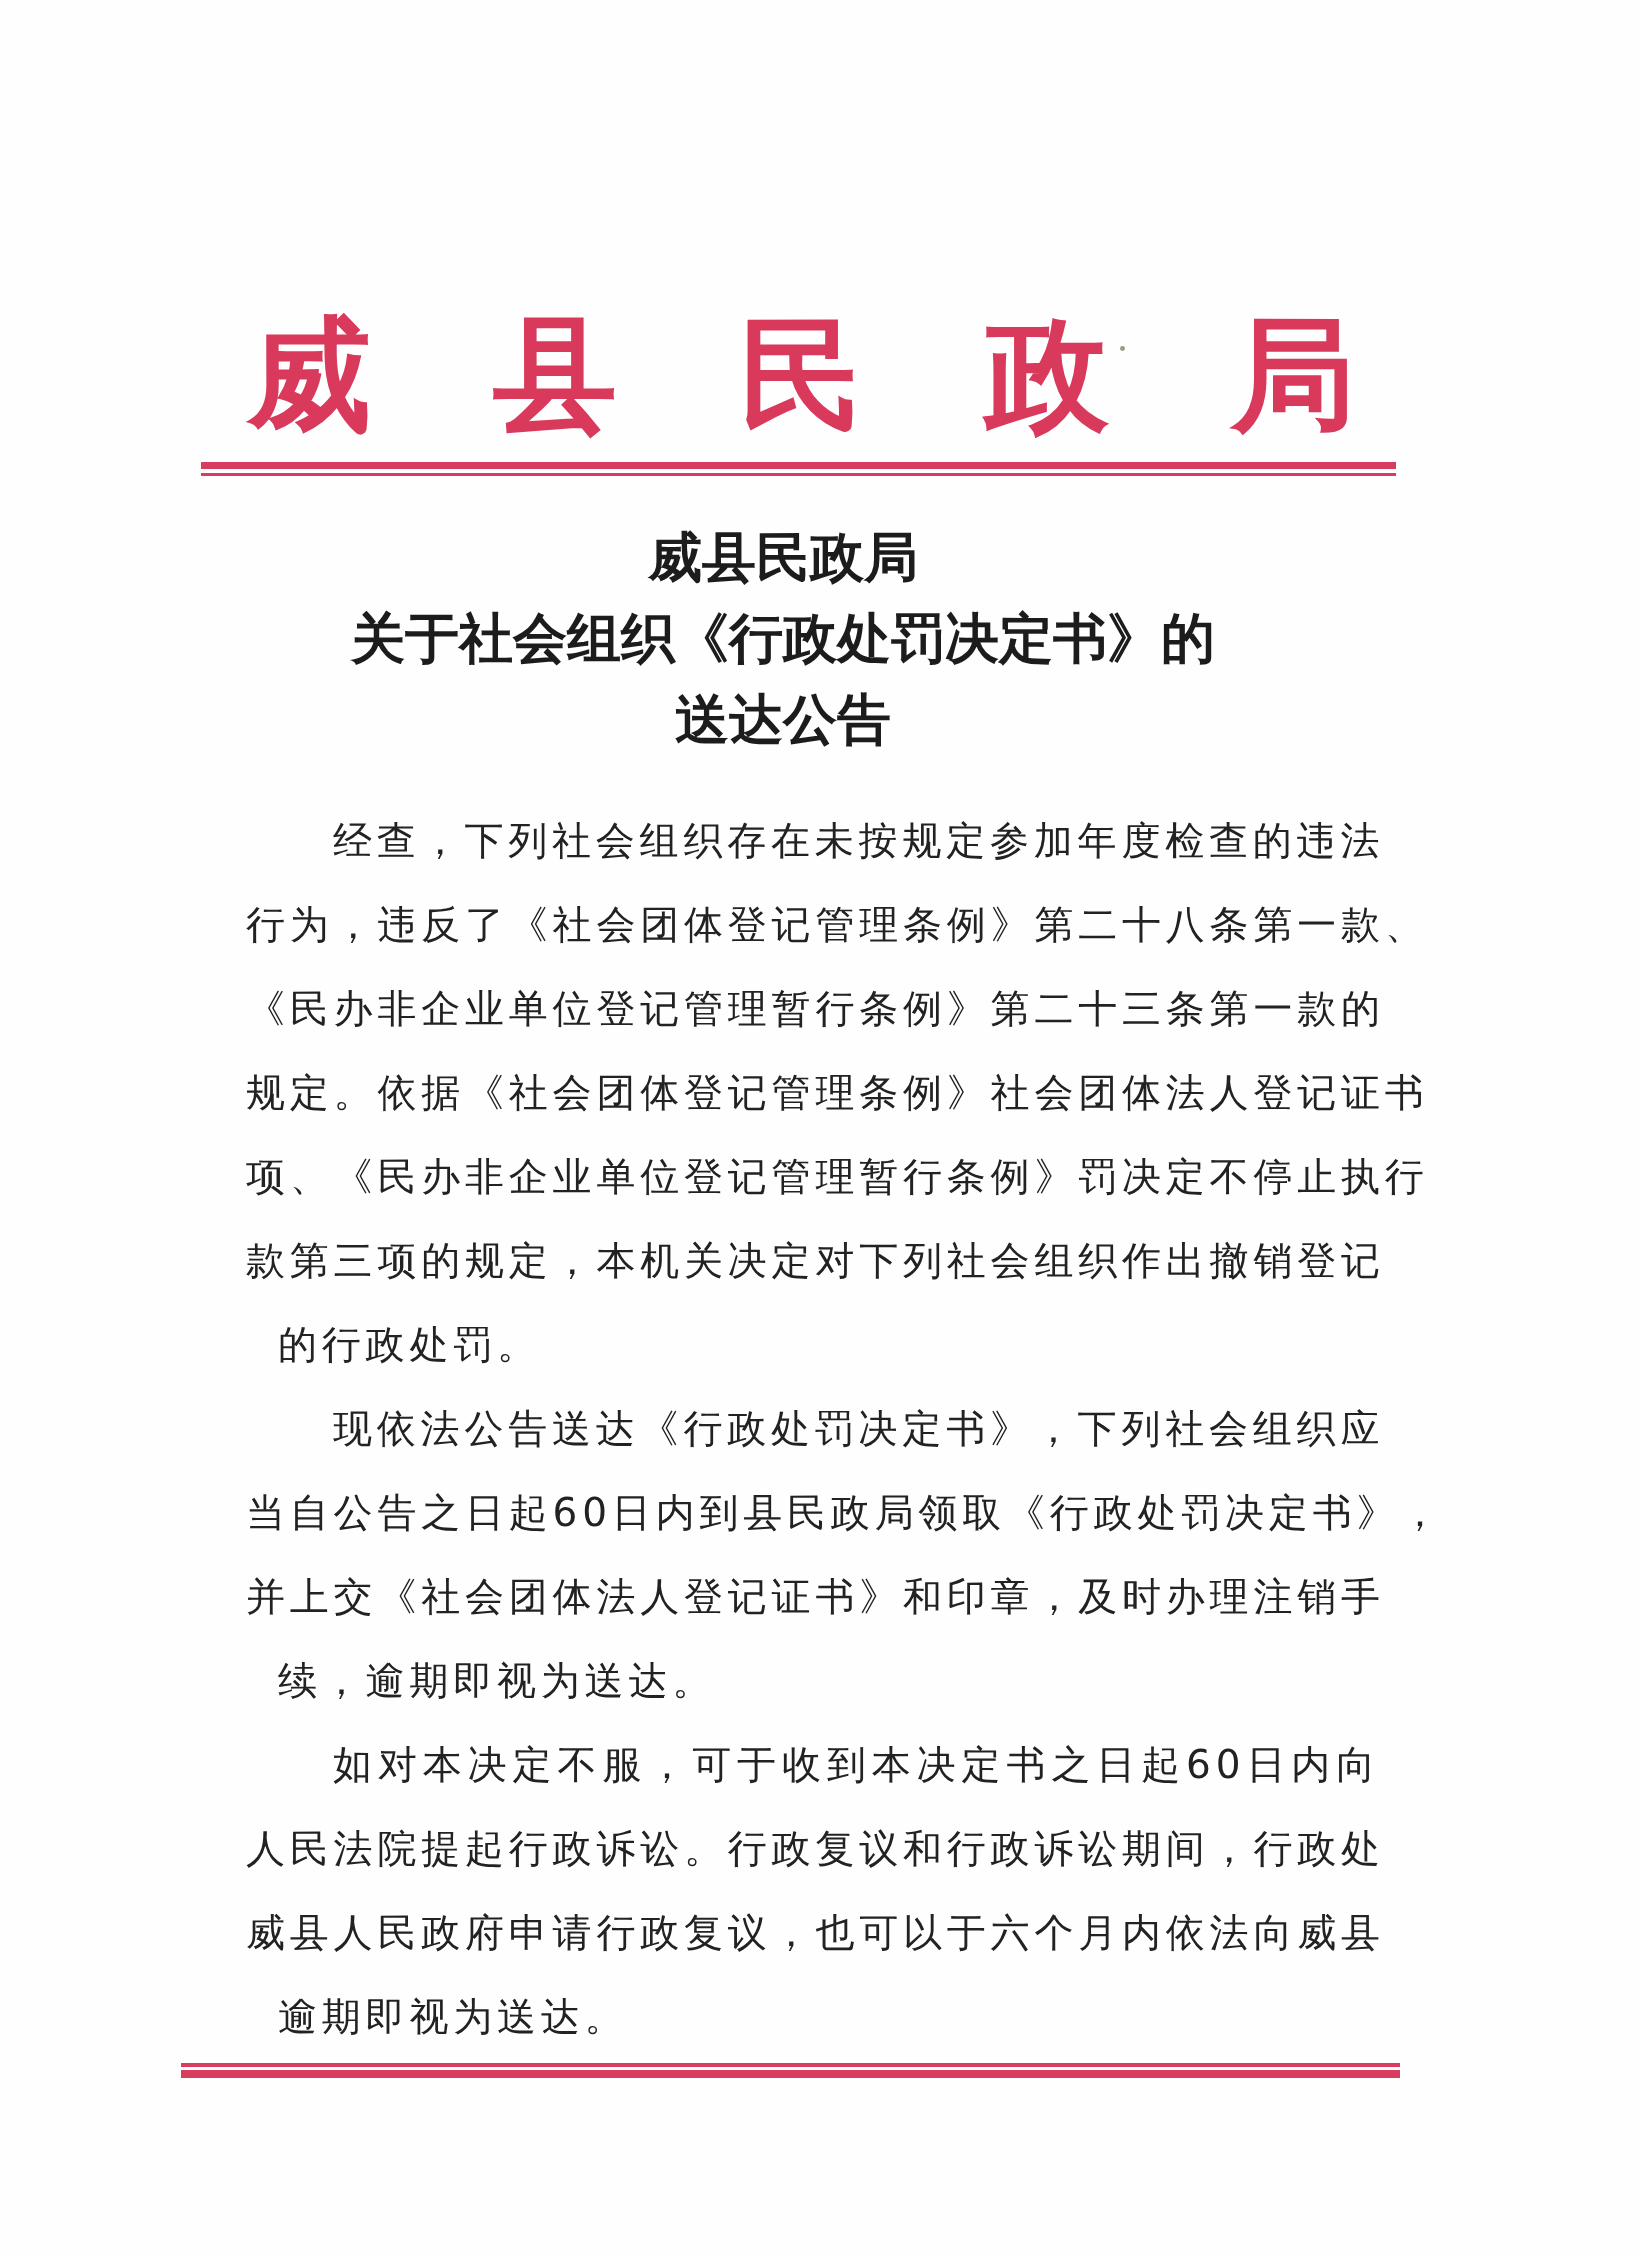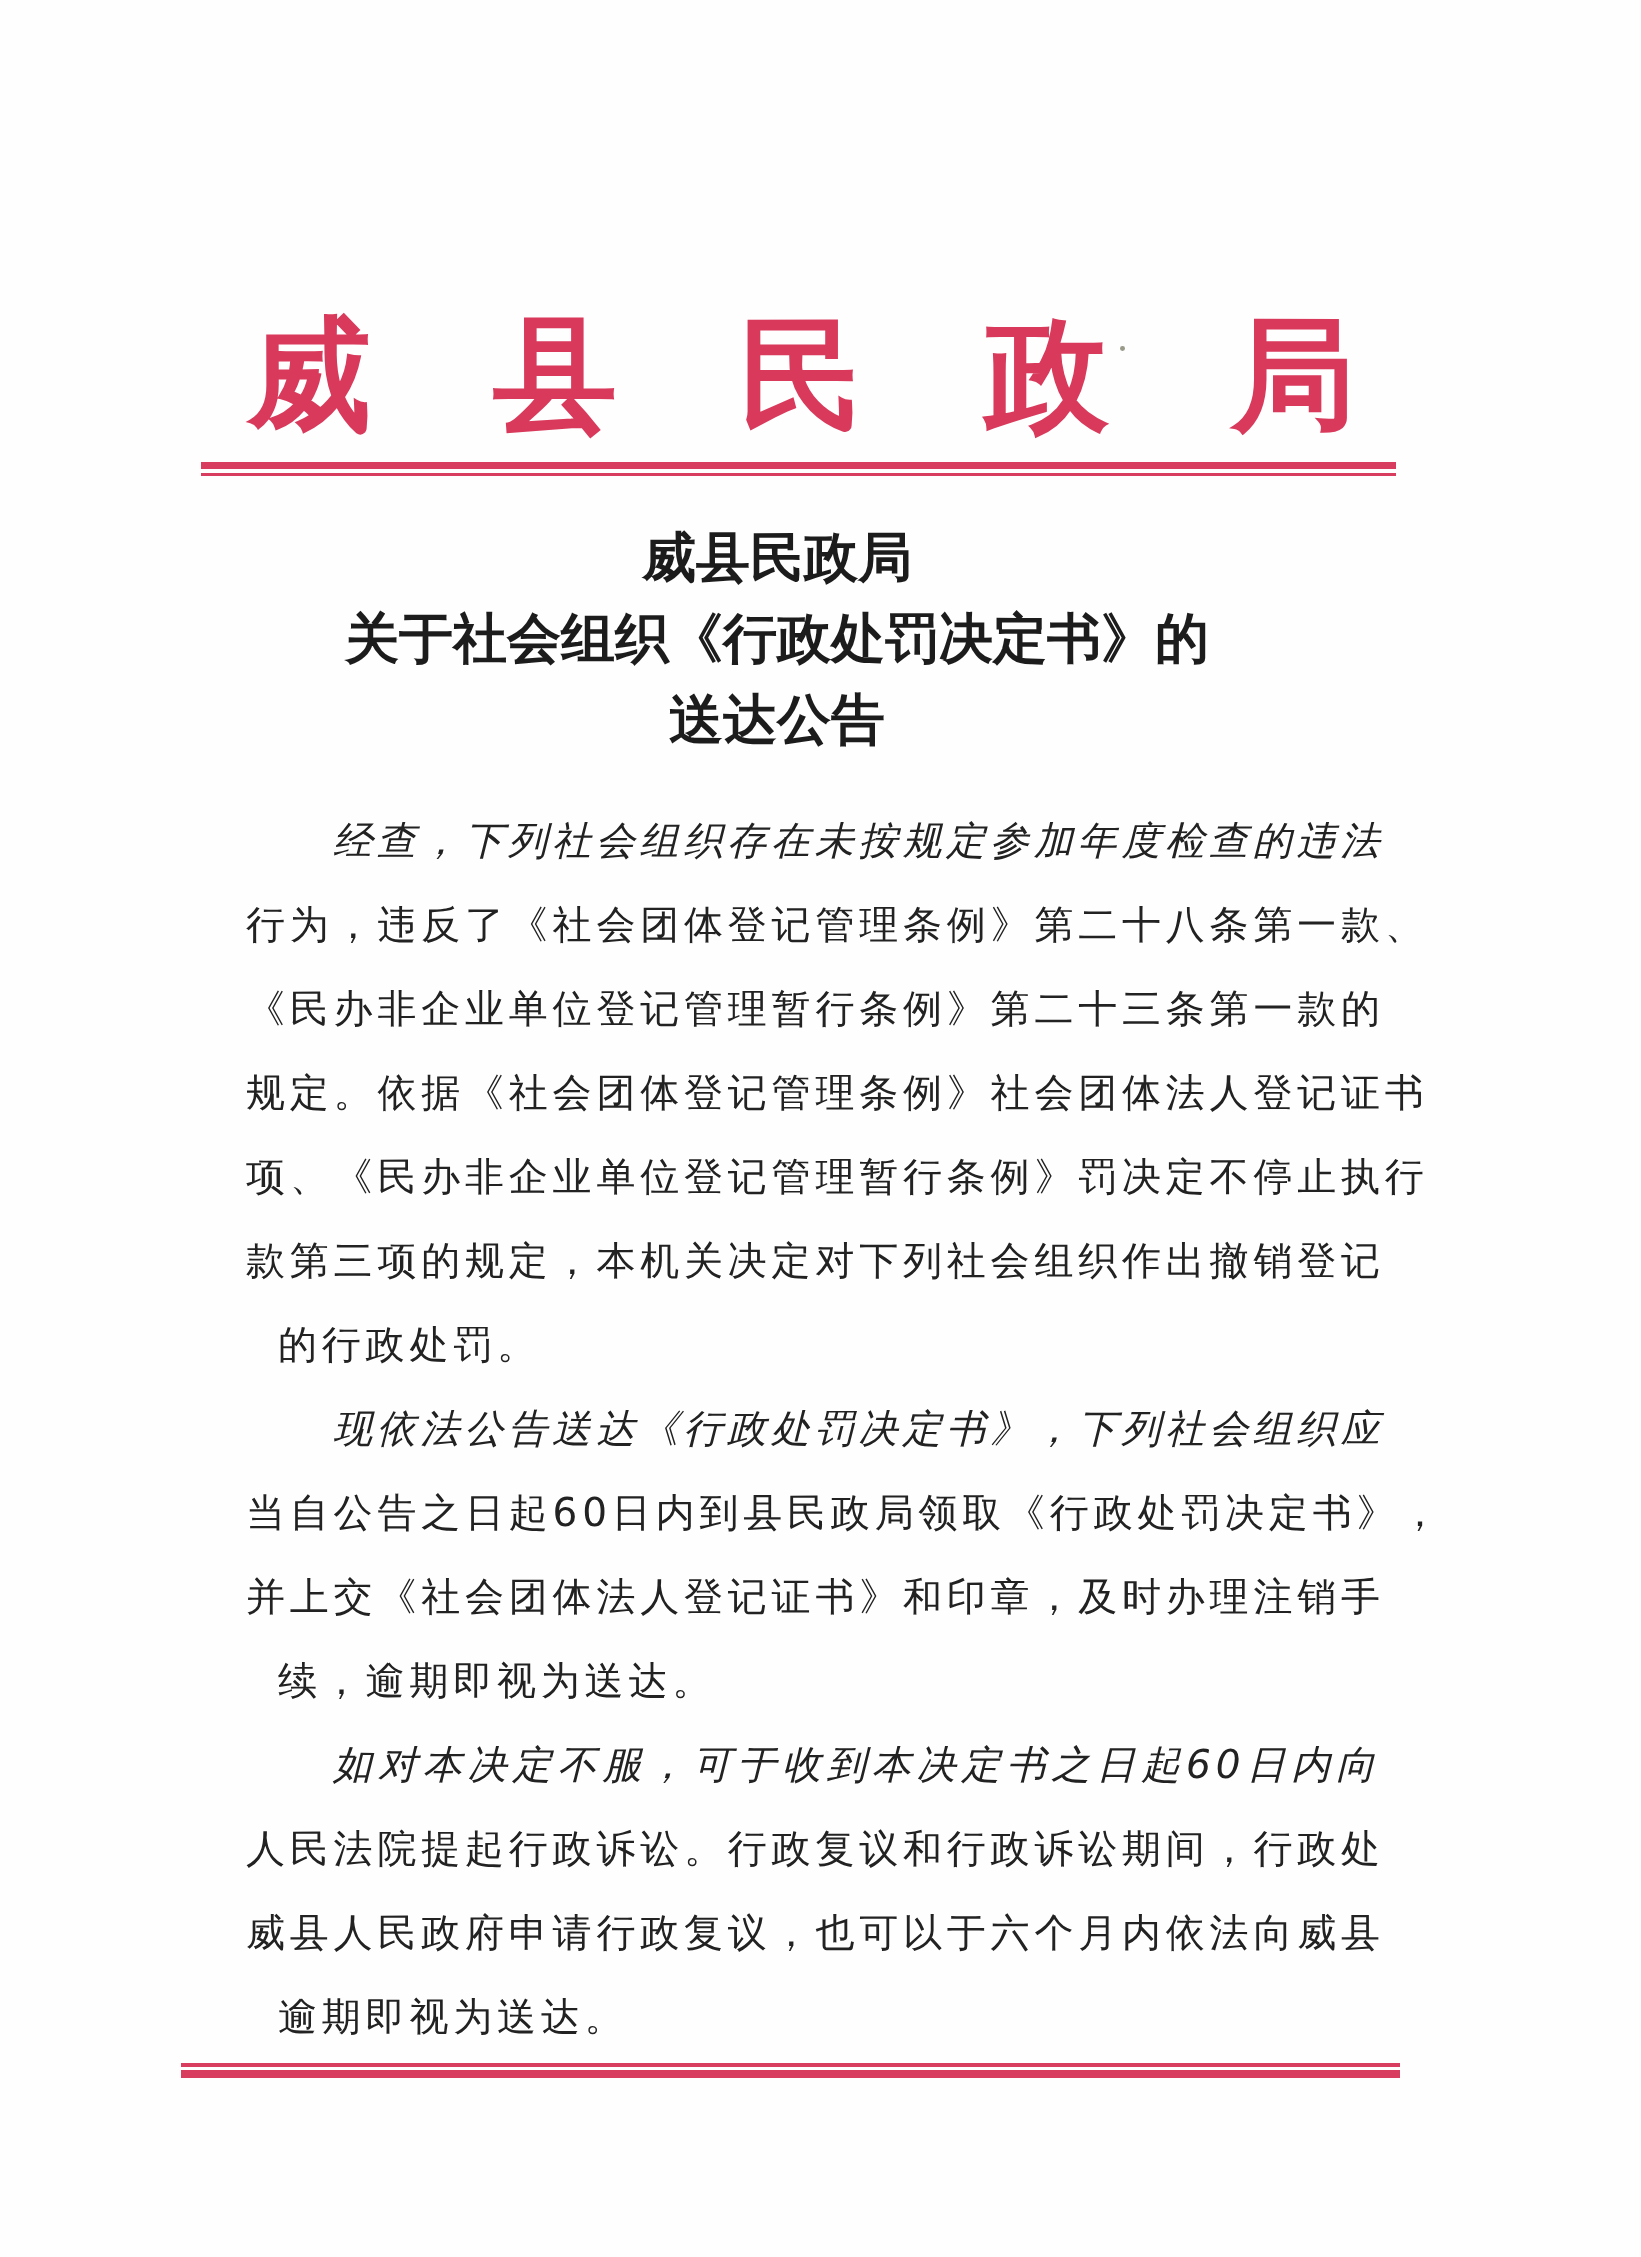--- a/index.html
+++ b/index.html
@@ -48,21 +48,21 @@
     }
     .head-rule-thick { left: 201px; width: 1195px; top: 462px; height: 6.8px; }
     .head-rule-thin  { left: 201px; width: 1195px; top: 473px; height: 2.9px; }
     .foot-rule-thin  { left: 181px; width: 1219px; top: 2063px; height: 3.9px; }
     .foot-rule-thick { left: 181px; width: 1219px; top: 2070px; height: 7.7px; }
 
     
     .title-block {
       position: absolute;
       top: 517px;
-      left: 0;
+      left: 6px;
       width: 1583px;
       text-align: center;
       color: #1c1c1c;
     }
     .title-line {
       display: block;
       font-family: "DejaVu Sans", "Liberation Sans", sans-serif;
       font-weight: bold;
       font-size: 54px;
       line-height: 81px;
@@ -82,21 +82,21 @@
       display: block;
       font-family: "DejaVu Sans", "Liberation Sans", sans-serif;
       font-size: 39px;
       line-height: 84px;
       height: 84px;
       white-space: nowrap;
       letter-spacing: 4.8px;
       text-align: justify;
       text-align-last: justify;
     }
-    .body-line.indent { padding-left: 87px; font-style: italic; }
+    .body-line.indent { padding-left: 87px; }
     .body-line.last { text-align-last: left; margin-left: 32px; }
 
     .speck {
       position: absolute;
       width: 4.8px; height: 4.8px;
       border-radius: 50%;
       background: #9a9a8a;
     }
   </style>
 </head>

